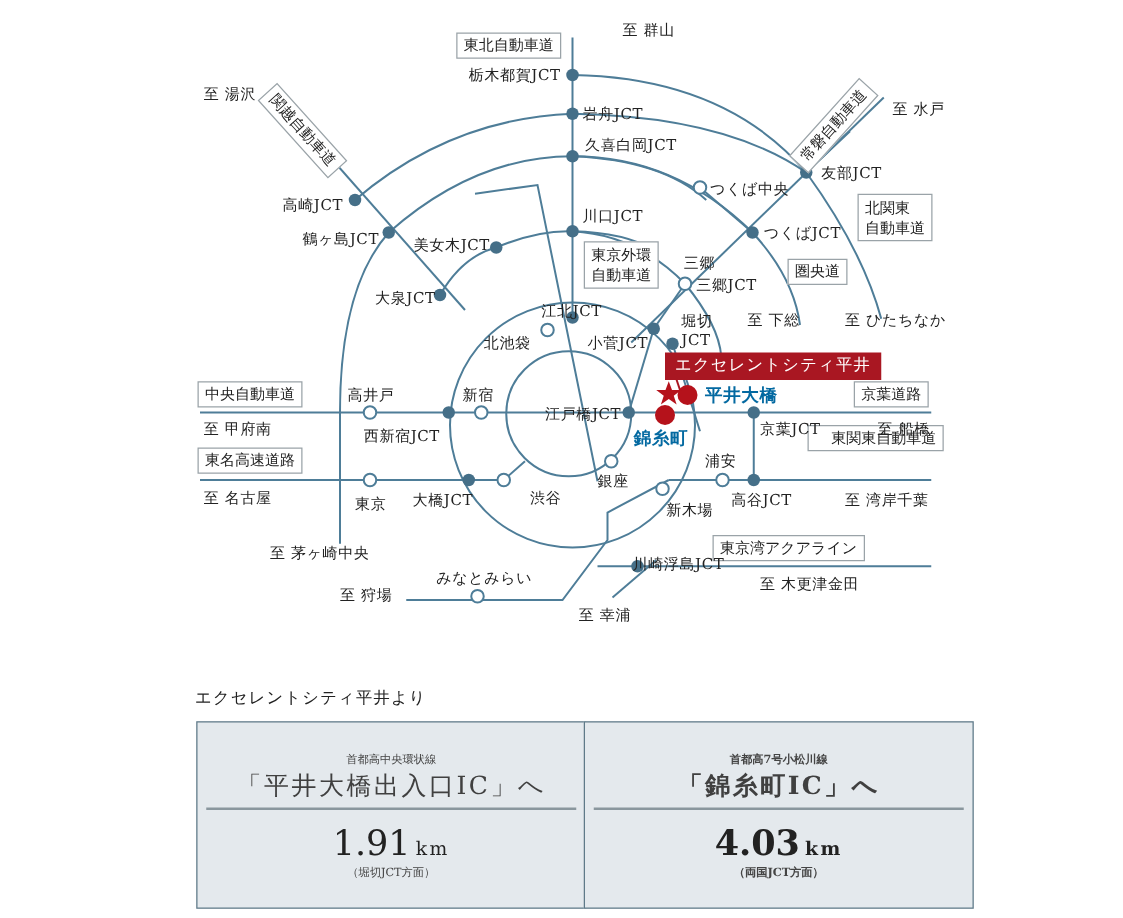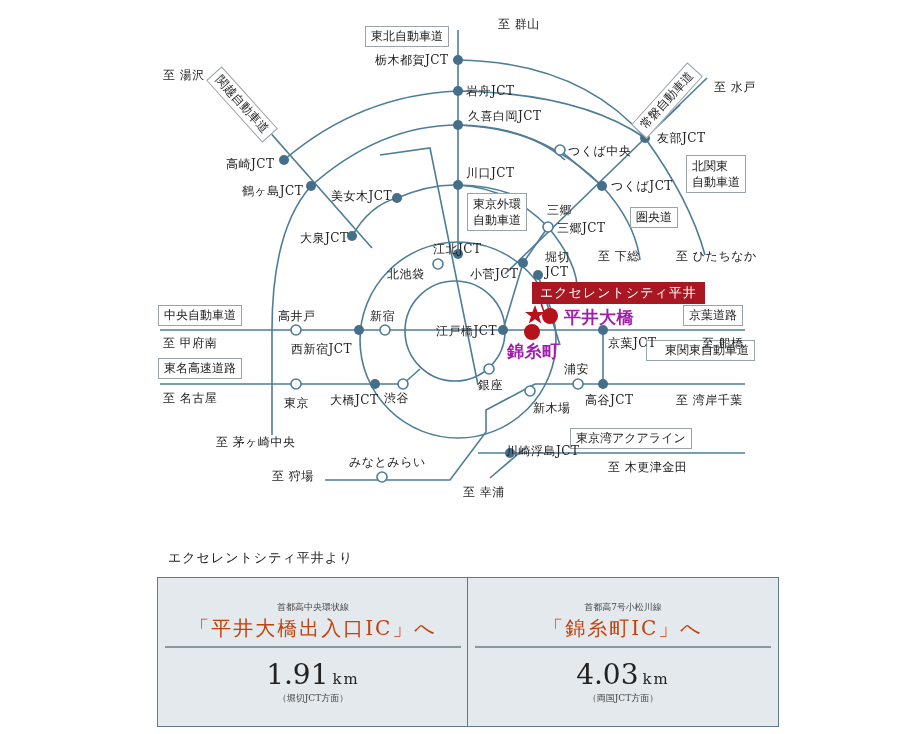--- a/index.html
+++ b/index.html
@@ -1,26 +1,26 @@
 <!DOCTYPE html>
 <html><head>
 <meta charset="utf-8">
 <style>
   html,body{margin:0;padding:0;background:#ffffff;}
   body{width:898px;height:734px;position:relative;overflow:hidden;font-family:"DejaVu Serif","Liberation Serif",serif;color:#222;}
   #map{position:absolute;left:0;top:0;width:898px;height:520px;}
   .lbl{position:absolute;font-size:12px;line-height:14px;white-space:nowrap;color:#222;letter-spacing:0.5px;}
   .box{position:absolute;border:1px solid #9aa3a8;background:#fff;font-size:12px;line-height:15px;padding:2px 5px;white-space:nowrap;color:#222;}
   .box.rot{transform-origin:center center;}
-  .red{color:#a21caf;font-weight:bold;font-size:17px;}
+  .red{color:#0369a1;font-weight:bold;font-size:14px;}
   .callout{position:absolute;left:532px;top:282px;background:#a91722;color:#fff;font-size:13px;line-height:14px;padding:4px 8px;white-space:nowrap;letter-spacing:1px;}
-  .heading{position:absolute;left:156px;top:549px;font-size:13px;color:#222;letter-spacing:1px;margin-left:12px;}
+  .heading{position:absolute;left:156px;top:549px;font-size:13px;color:#222;letter-spacing:1px;}
   .card{position:absolute;top:577px;width:312px;height:150px;background:#e4e9ed;border:1px solid #5f7a88;box-sizing:border-box;text-align:center;}
   .card .route{position:absolute;left:0;right:0;top:23px;font-size:9px;color:#444;}
-  .card .dest{position:absolute;left:0;right:0;top:37px;font-size:20px;color:#c2410c;letter-spacing:2px;}
+  .card .dest{position:absolute;left:0;right:0;top:37px;font-size:20px;color:#404040;letter-spacing:2px;}
   .card .rule{position:absolute;left:7px;right:7px;top:68px;height:0;border-top:2px solid #8a979e;}
   .card .dist{position:absolute;left:0;right:0;top:80px;font-size:28px;color:#222;}
   .card .dist .unit{font-size:15px;margin-left:4px;letter-spacing:2px;}
   .card .note{position:absolute;left:0;right:0;top:114px;font-size:9px;color:#444;}
 </style>
 </head>
 <body>
 
 <div id="map">
   <svg width="898" height="520" viewBox="0 0 898 520">
@@ -176,21 +176,21 @@
   <div class="lbl" style="left:585px;top:393px;">高谷JCT</div>
   <div class="lbl" style="left:506px;top:444px;">川崎浮島JCT</div>
 
   
   <div class="lbl" style="left:568px;top:144px;">つくば中央</div>
   <div class="lbl" style="left:547px;top:203px;">三郷</div>
   <div class="lbl" style="left:387px;top:267px;">北池袋</div>
   <div class="lbl" style="left:370px;top:309px;">新宿</div>
   <div class="lbl" style="left:278px;top:309px;">高井戸</div>
   <div class="lbl" style="left:284px;top:396px;">東京</div>
-  <div class="lbl" style="left:384px;top:391px;">渋谷</div>
+  <div class="lbl" style="left:424px;top:391px;">渋谷</div>
   <div class="lbl" style="left:478px;top:378px;">銀座</div>
   <div class="lbl" style="left:533px;top:401px;">新木場</div>
   <div class="lbl" style="left:564px;top:362px;">浦安</div>
   <div class="lbl" style="left:349px;top:455px;">みなとみらい</div>
 
   
   <div class="callout">エクセレントシティ平井</div>
   <div class="lbl red" style="left:564px;top:310px;">平井大橋</div>
   <div class="lbl red" style="left:507px;top:344px;">錦糸町</div>
 </div>
@@ -198,19 +198,19 @@
 <div class="heading">エクセレントシティ平井より</div>
 
 <div class="card" style="left:157px;">
   <div class="route">首都高中央環状線</div>
   <div class="dest">「平井大橋出入口IC」へ</div>
   <div class="rule"></div>
   <div class="dist"><span>1.91</span><span class="unit">km</span></div>
   <div class="note">（堀切JCT方面）</div>
 </div>
 
-<div class="card" style="left:467px;">
+<div class="card" style="left:467px;font-weight:bold;">
   <div class="route">首都高7号小松川線</div>
   <div class="dest">「錦糸町IC」へ</div>
   <div class="rule"></div>
   <div class="dist"><span>4.03</span><span class="unit">km</span></div>
   <div class="note">（両国JCT方面）</div>
 </div>
 
 </body></html>

